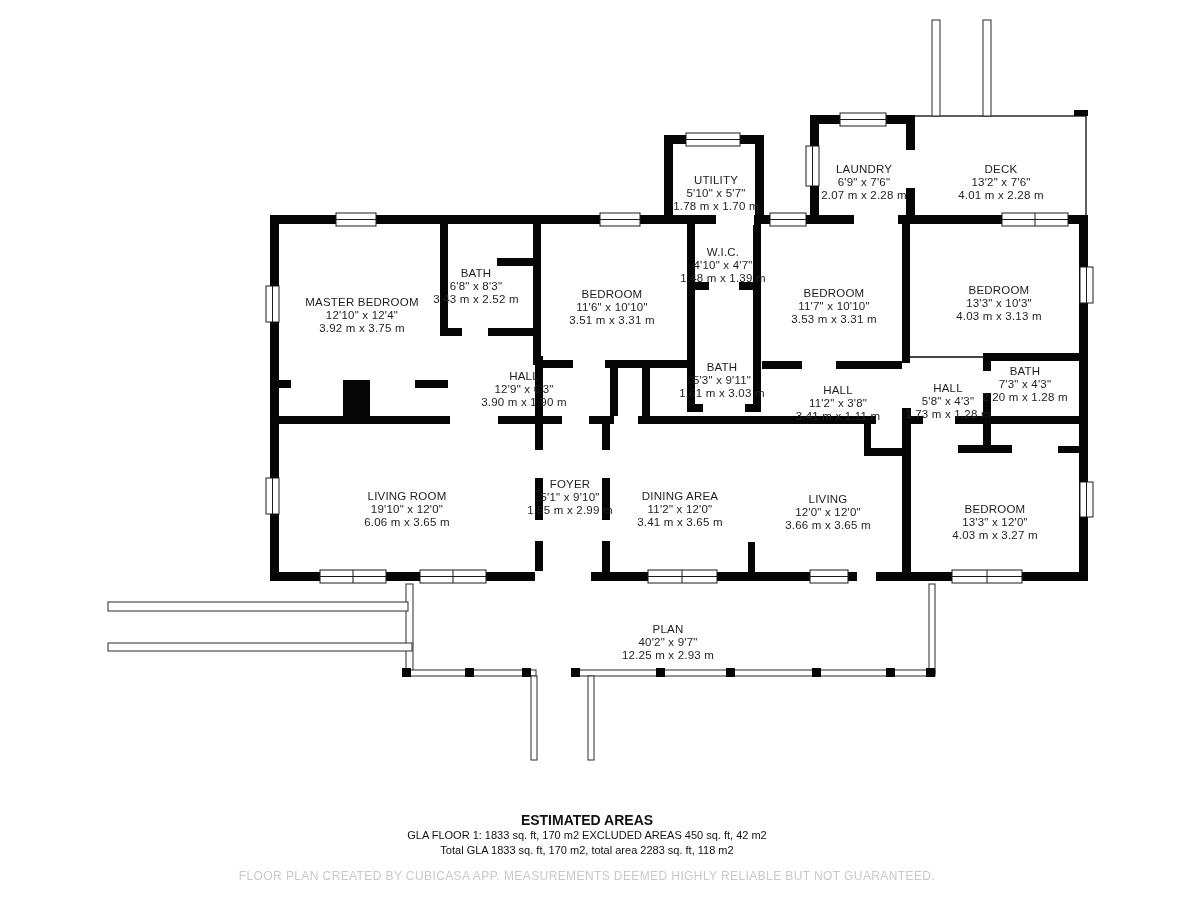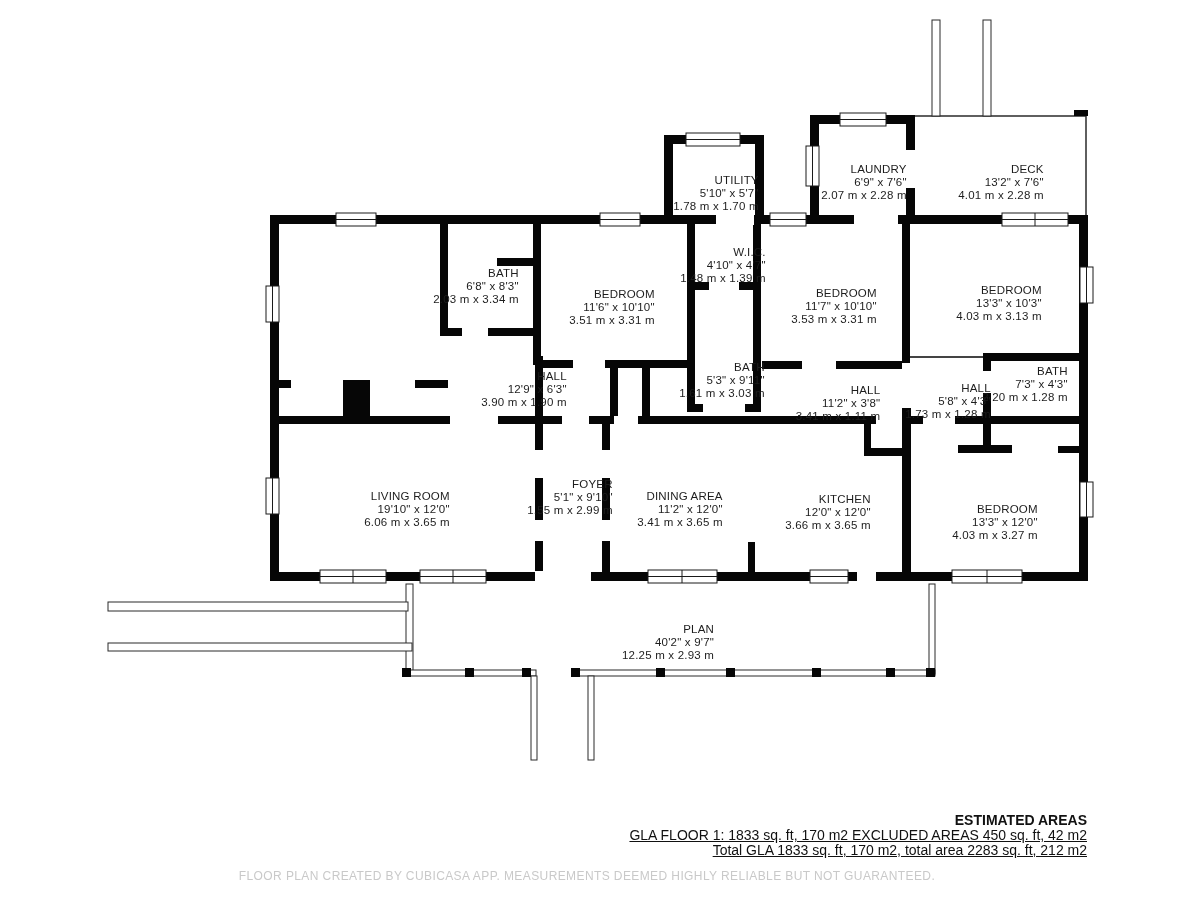--- a/index.html
+++ b/index.html
@@ -1,24 +1,24 @@
 <!DOCTYPE html>
 <html><head>
 <meta charset="utf-8">
 <style>
   html,body{margin:0;padding:0;background:#ffffff;}
   #canvas{position:relative;width:1200px;height:900px;background:#ffffff;overflow:hidden;
           font-family:"Liberation Sans",sans-serif;}
   #plan-svg{position:absolute;left:0;top:0;}
-  .room-label{position:absolute;transform:translateX(-50%);text-align:right;white-space:nowrap;
+  .room-label{position:absolute;transform:translateX(-50%);text-align:center;white-space:nowrap;
               font-size:11.5px;line-height:13px;color:#1d1d1d;letter-spacing:.2px;}
   .room-label span{display:block;}
-  .footer-block{position:absolute;left:87px;top:813px;width:1000px;text-align:right;color:#111;}
+  .footer-block{position:absolute;left:87px;top:813px;width:1000px;text-align:center;color:#111;}
   .footer-title{font-size:14px;font-weight:bold;line-height:15px;}
-  .footer-line{font-size:14px;line-height:14.5px;text-decoration:underline;}
+  .footer-line{font-size:11px;line-height:14.5px;}
   .disclaimer{position:absolute;left:87px;top:869px;width:1000px;text-align:center;
               font-size:12px;color:#c9c9c9;letter-spacing:.4px;}
 </style>
 </head>
 <body>
 
 <div id="canvas">
 
   <svg id="plan-svg" width="1200" height="900" viewBox="0 0 1200 900">
 
@@ -160,24 +160,29 @@
         <line x1="648" y1="576.5" x2="717" y2="576.5"></line>
         <line x1="682" y1="570" x2="682" y2="583"></line>
       <rect x="810" y="570" width="38" height="13"></rect>
         <line x1="810" y1="576.5" x2="848" y2="576.5"></line>
       <rect x="952" y="570" width="70" height="13"></rect>
         <line x1="952" y1="576.5" x2="1022" y2="576.5"></line>
         <line x1="987" y1="570" x2="987" y2="583"></line>
     </g>
   </svg>
 
+  <div class="room-label" style="left:362px;top:296px">
+    <span>MASTER BEDROOM</span>
+    <span>12'10" x 12'4"</span>
+    <span>3.92 m x 3.75 m</span>
+  </div>
   <div class="room-label" style="left:476px;top:267px">
     <span>BATH</span>
     <span>6'8" x 8'3"</span>
-    <span>2.03 m x 3.34 m</span>
+    <span>3.43 m x 2.52 m</span>
   </div>
   <div class="room-label" style="left:612px;top:288px">
     <span>BEDROOM</span>
     <span>11'6" x 10'10"</span>
     <span>3.51 m x 3.31 m</span>
   </div>
   <div class="room-label" style="left:723px;top:246px">
     <span>W.I.C.</span>
     <span>4'10" x 4'7"</span>
     <span>1.48 m x 1.39 m</span>
@@ -241,35 +246,35 @@
     <span>FOYER</span>
     <span>5'1" x 9'10"</span>
     <span>1.55 m x 2.99 m</span>
   </div>
   <div class="room-label" style="left:680px;top:490px">
     <span>DINING AREA</span>
     <span>11'2" x 12'0"</span>
     <span>3.41 m x 3.65 m</span>
   </div>
   <div class="room-label" style="left:828px;top:493px">
-    <span>KITCHEN</span>
+    <span>LIVING</span>
     <span>12'0" x 12'0"</span>
     <span>3.66 m x 3.65 m</span>
   </div>
   <div class="room-label" style="left:995px;top:503px">
     <span>BEDROOM</span>
     <span>13'3" x 12'0"</span>
     <span>4.03 m x 3.27 m</span>
   </div>
   <div class="room-label" style="left:668px;top:623px">
     <span>PLAN</span>
     <span>40'2" x 9'7"</span>
     <span>12.25 m x 2.93 m</span>
   </div>
 
   <div class="footer-block">
     <div class="footer-title">ESTIMATED AREAS</div>
     <div class="footer-line">GLA FLOOR 1: 1833 sq. ft, 170 m2 EXCLUDED AREAS 450 sq. ft, 42 m2</div>
-    <div class="footer-line">Total GLA 1833 sq. ft, 170 m2, total area 2283 sq. ft, 212 m2</div>
+    <div class="footer-line">Total GLA 1833 sq. ft, 170 m2, total area 2283 sq. ft, 118 m2</div>
   </div>
   <div class="disclaimer">FLOOR PLAN CREATED BY CUBICASA APP. MEASUREMENTS DEEMED HIGHLY RELIABLE BUT NOT GUARANTEED.</div>
 
 </div>
 
 </body></html>

